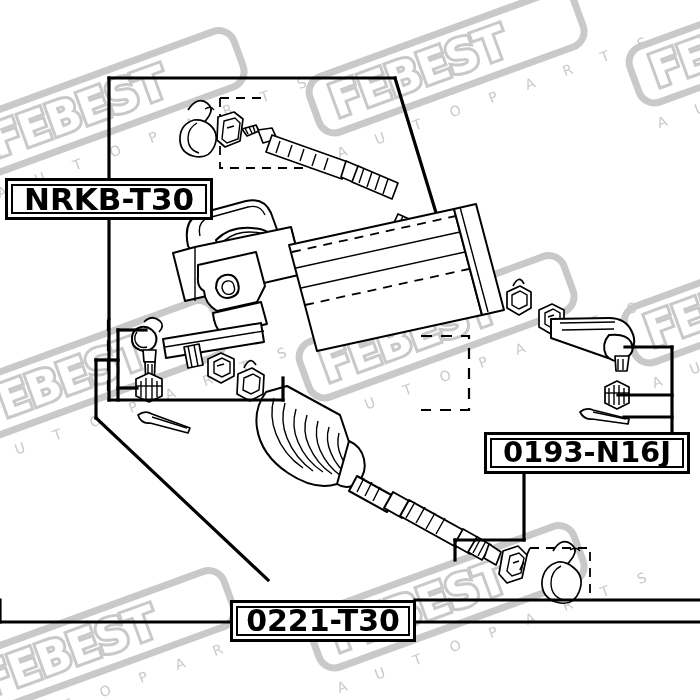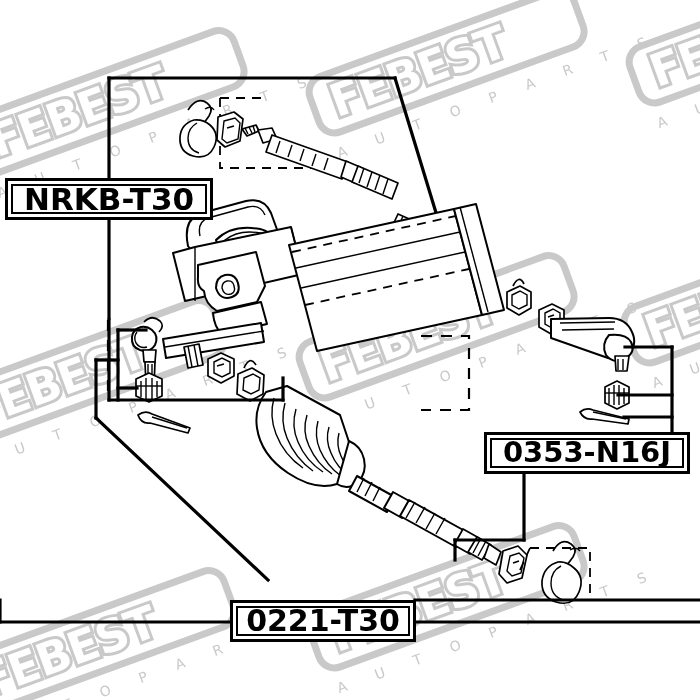--- a/index.html
+++ b/index.html
@@ -349,21 +349,21 @@
 
   </svg>
 
   <div class="label-box" id="box-nrkb">
     <div class="inner"></div>
     <span>NRKB-T30</span>
   </div>
 
   <div class="label-box" id="box-0222">
     <div class="inner"></div>
-    <span>0353-N16J</span>
+    <span>0193-N16J</span>
   </div>
 
   <div class="label-box" id="box-0221">
     <div class="inner"></div>
     <span>0221-T30</span>
   </div>
 
 </div>
 
 </body></html>

